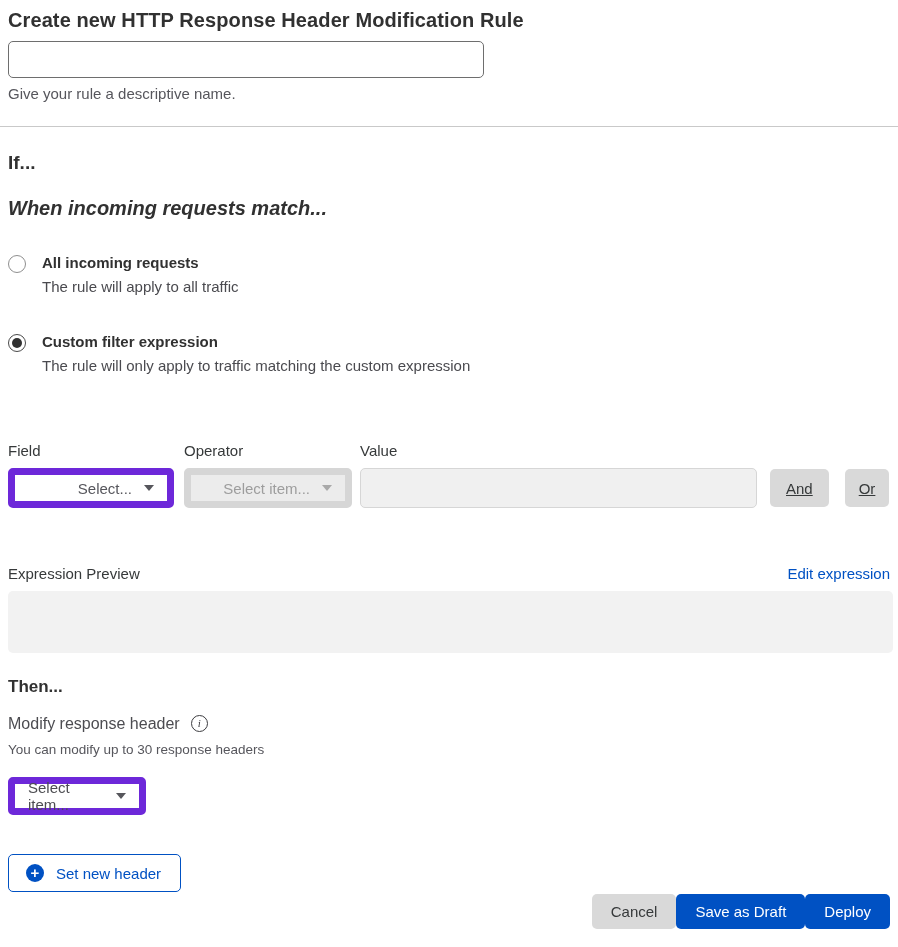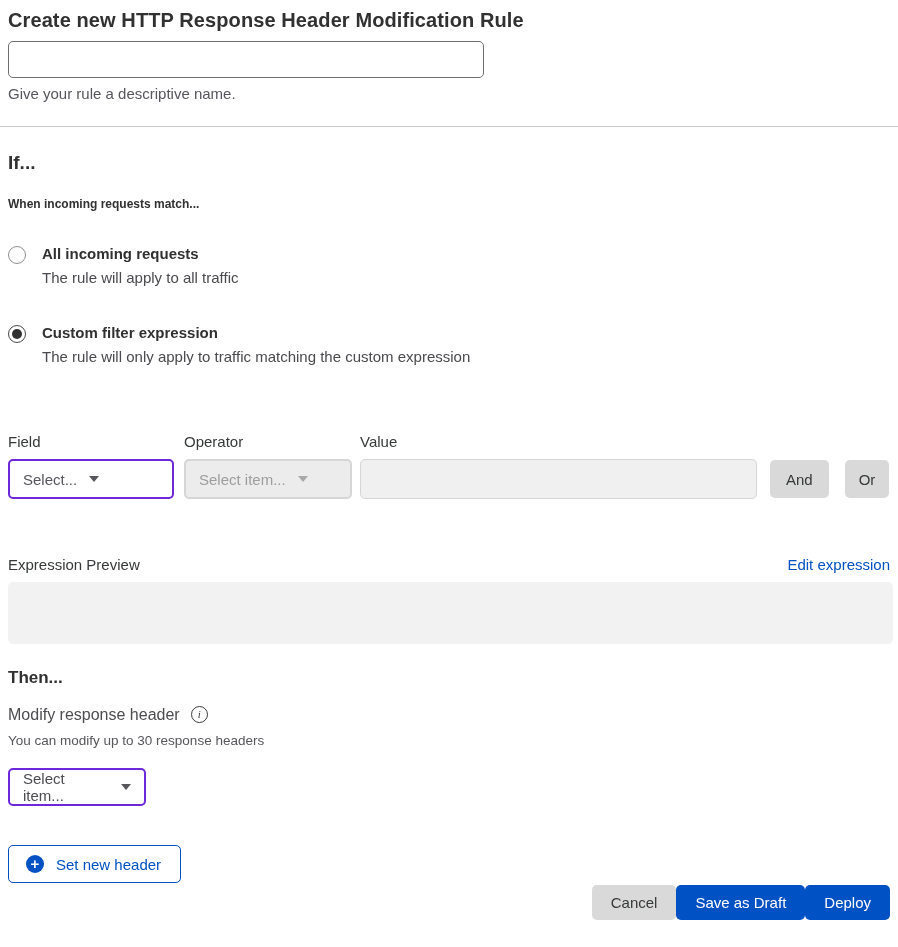--- a/index.html
+++ b/index.html
@@ -36,21 +36,21 @@
   .rule-name-help { margin-top: 7px; font-size: 15px; color: #56565c; }
 
   .divider {
     border: none;
     border-top: 1px solid #c9c9c9;
     margin: 24px 0 0 -8px;
     width: 898px;
   }
 
   .if-heading { margin-top: 25px; font-size: 19px; font-weight: 700; color: #313131; }
-  .match-subheading { margin-top: 23px; font-size: 12px; font-weight: 700; color: #313131; }
+  .match-subheading { margin-top: 23px; font-size: 20px; font-weight: 700; color: #313131; font-style: italic; }
 
   .radio-row { display: flex; align-items: flex-start; margin-top: 34px; cursor: pointer; }
   .radio-row + .radio-row { margin-top: 37px; }
   .radio-circle {
     width: 18px; height: 18px;
     border: 1px solid #8f8f8f;
     border-radius: 50%;
     background: #fff;
     flex-shrink: 0;
     margin-top: 1px;
@@ -65,24 +65,24 @@
   }
   .radio-text { margin-left: 16px; }
   .radio-label { font-size: 15px; font-weight: 700; color: #313131; line-height: 18px; }
   .radio-desc { margin-top: 6px; font-size: 15px; color: #4a4a4f; line-height: 18px; }
 
   .builder-row { display: flex; align-items: flex-end; margin-top: 67px; }
   .builder-col { display: flex; flex-direction: column; }
   .builder-label { font-size: 15px; color: #36393a; margin-bottom: 9px; }
   .select-box {
     height: 40px;
-    border: 2px solid #6d28d9;
-    border-radius: 5px;
-    background: #fff;
-    display: flex; align-items: center; justify-content: flex-start;
+    border: 7px solid #6d28d9;
+    border-radius: 5px;
+    background: #fff;
+    display: flex; align-items: center; justify-content: flex-end;
     padding: 0 13px;
     font-size: 15px;
     color: #56565c;
     cursor: pointer;
   }
   .select-box.disabled {
     background: #ececec;
     border-color: #d6d6d6;
     color: #9d9d9d;
     cursor: default;
@@ -108,20 +108,21 @@
     color: #36393a;
   }
   .gray-btn {
     background: #d9d9d9;
     border: none;
     border-radius: 5px;
     color: #36393a;
     font-size: 15px;
     font-family: "Liberation Sans", sans-serif;
     cursor: pointer;
+    text-decoration: underline;
   }
   .and-btn { height: 38px; padding: 0 16px; margin-left: 13px; margin-bottom: 1px; }
   .or-btn { height: 38px; padding: 0 14px; margin-left: 16px; margin-bottom: 1px; }
 
   .preview-row {
     margin-top: 57px;
     display: flex; align-items: baseline; justify-content: space-between;
   }
   .preview-label { font-size: 15px; color: #36393a; }
   .edit-expression-link {

